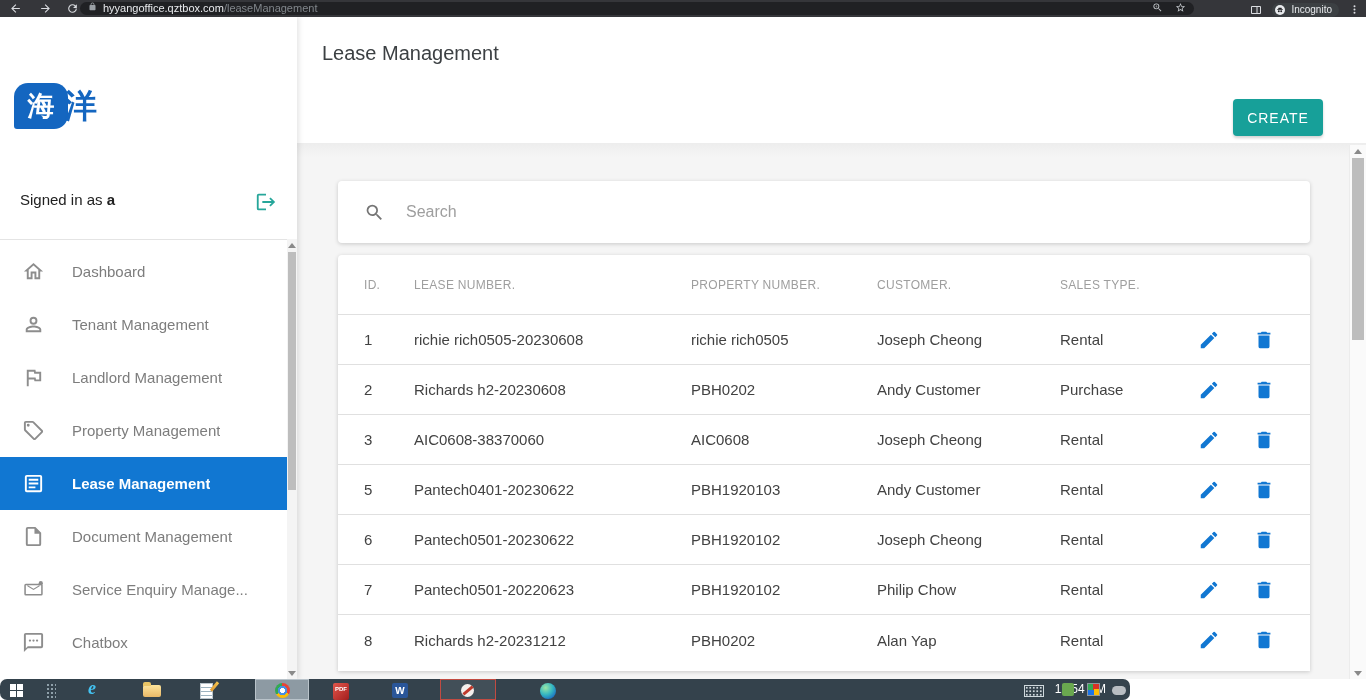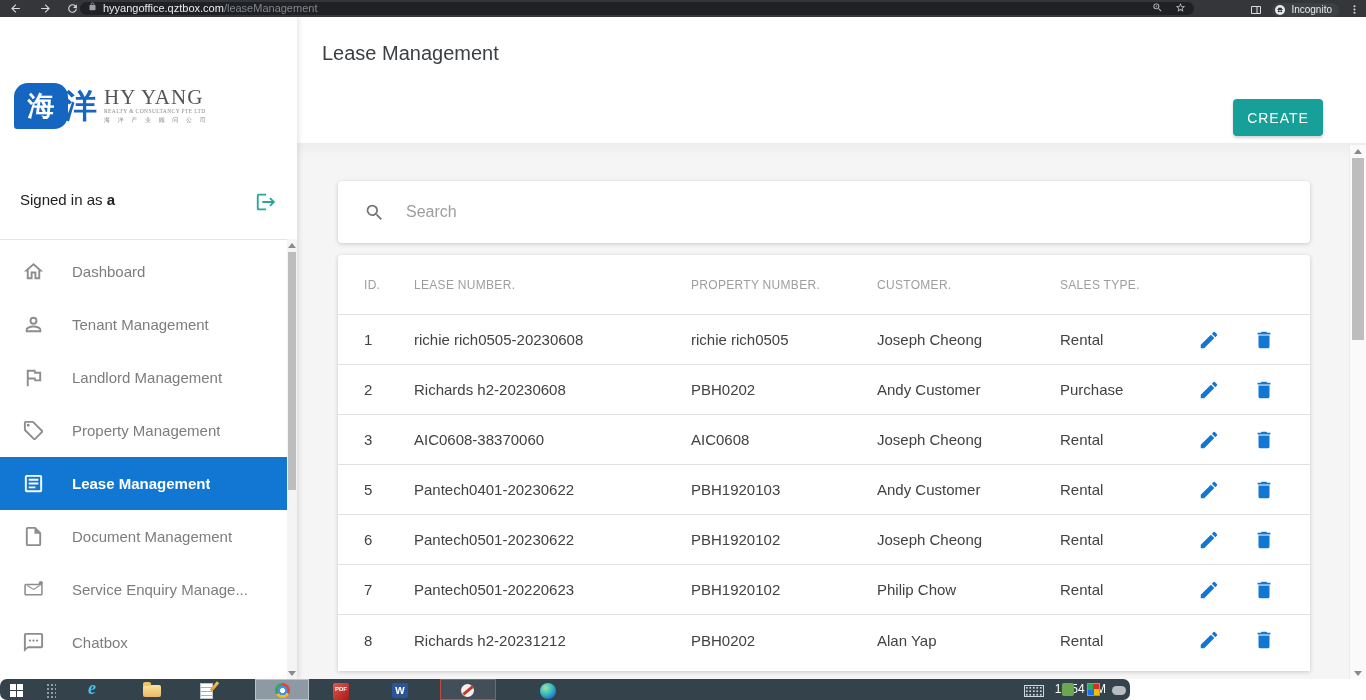--- a/index.html
+++ b/index.html
@@ -170,25 +170,20 @@
 </div>
 
 <div class="app">
 
   <div class="sidebar">
     <div class="logo">
       <div class="logo-mark">
           <span>海</span>
         </div>
       <span class="logo-yang">洋</span>
-      <div>
-        <div class="brand-name">HY YANG</div>
-        <div class="brand-sub1">REALTY &amp; CONSULTANCY PTE LTD</div>
-        <div class="brand-sub2">海 洋 产 业 顾 问 公 司</div>
-      </div>
     </div>
     <div class="signed-row">
       <span class="signed-text"><span>Signed in as </span><span class="signed-user">a</span></span>
       <svg class="logout-btn" viewBox="0 0 24 24">
           <path d="M17 7l-1.41 1.41L18.17 11H8v2h10.17l-2.58 2.58L17 17l5-5-5-5zM4 5h8V3H4a2 2 0 0 0-2 2v14a2 2 0 0 0 2 2h8v-2H4V5z"></path>
         </svg>
     </div>
     <div class="side-divider"></div>
     <div class="nav-list">
   <div class="nav-item">

